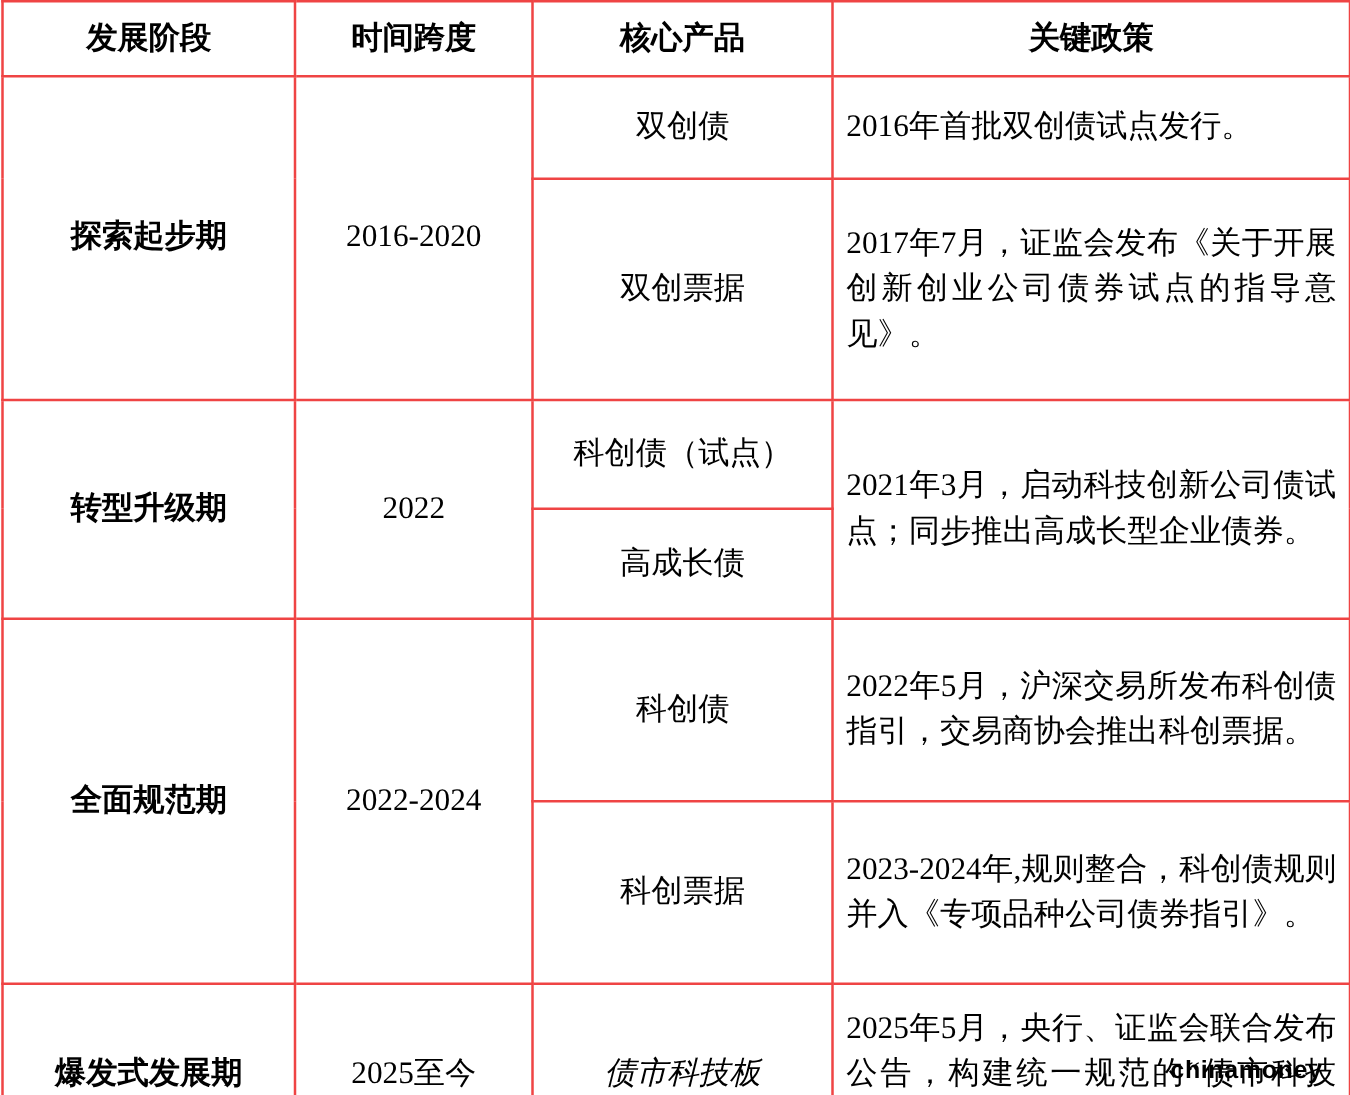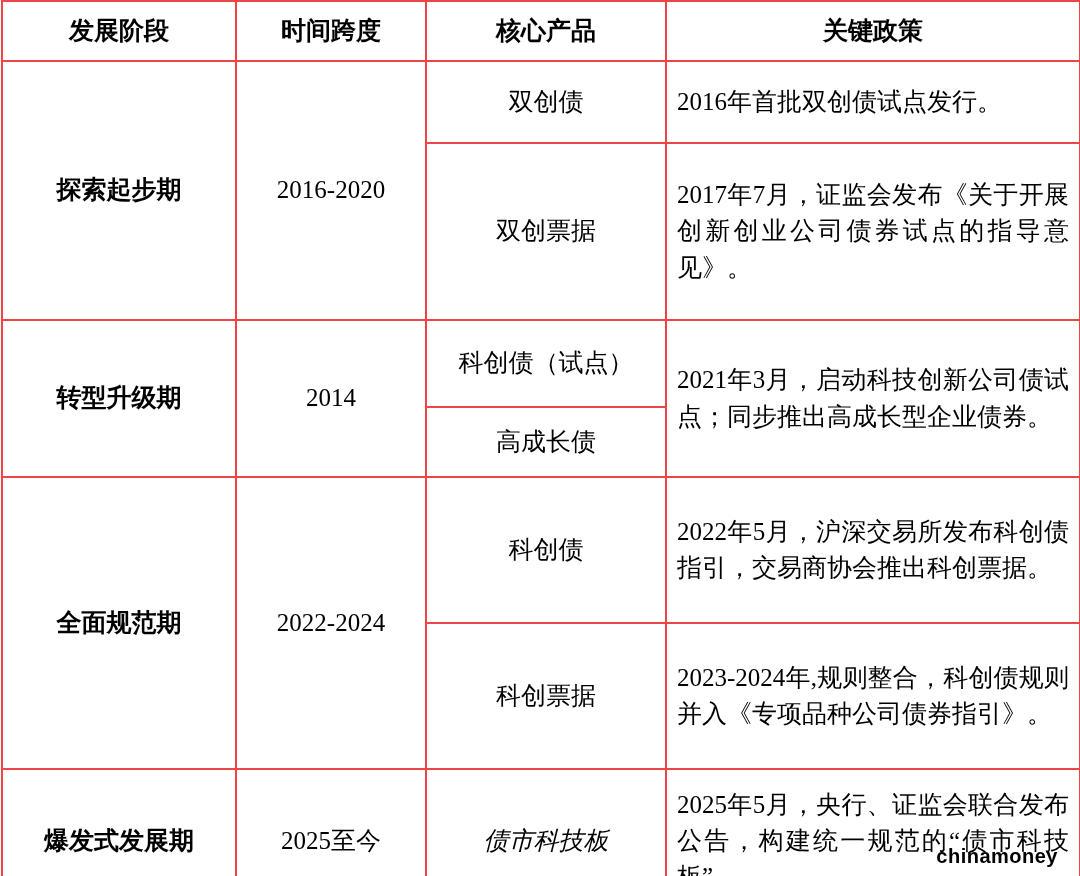--- a/index.html
+++ b/index.html
@@ -101,26 +101,26 @@
         <td class="prod-cell" style="height:82px;">双创债</td>
         <td class="justify">2016年首批双创债试点发行。</td>
       </tr>
       <tr>
         <td class="prod-cell" style="height:177px;border-radius:19px;">双创票据</td>
         <td class="justify">2017年7月，证监会发布《关于开展创新创业公司债券试点的指导意见》。</td>
       </tr>
 
       <tr>
         <td class="stage-cell" rowspan="2">转型升级期</td>
-        <td class="span-cell" rowspan="2">2014</td>
+        <td class="span-cell" rowspan="2">2022</td>
         <td class="prod-cell" style="height:87px;">科创债（试点）</td>
         <td class="justify" rowspan="2">2021年3月，启动科技创新公司债试点；同步推出高成长型企业债券。</td>
       </tr>
       <tr>
-        <td class="prod-cell" style="height:70px;margin-top:28px;">高成长债</td>
+        <td class="prod-cell" style="height:88px;margin-top:28px;">高成长债</td>
       </tr>
 
       <tr>
         <td class="stage-cell" rowspan="2">全面规范期</td>
         <td class="span-cell" rowspan="2">2022-2024</td>
         <td class="prod-cell" style="height:146px;">科创债</td>
         <td class="justify">2022年5月，沪深交易所发布科创债指引，交易商协会推出科创票据。</td>
       </tr>
       <tr>
         <td class="prod-cell" style="height:146px;border-radius:31px;">科创票据</td>

